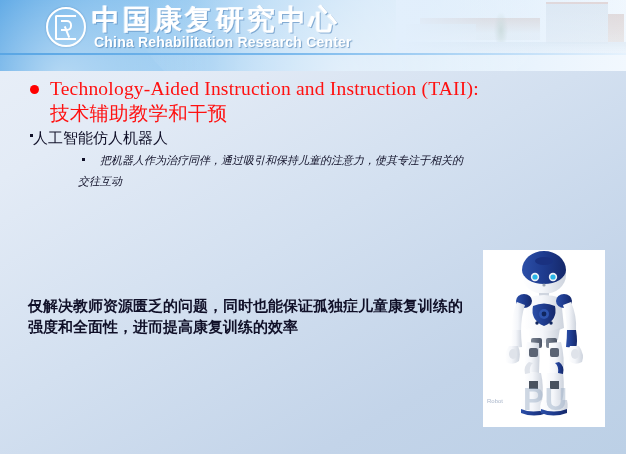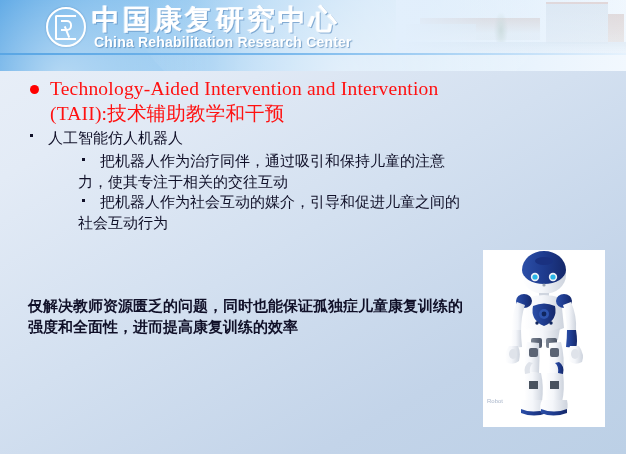--- a/index.html
+++ b/index.html
@@ -189,30 +189,31 @@
     font-size: 15px;
     line-height: 20px;
     color: #101028;
   }
   .lvl2 .b {
     position: absolute;
     left: 2px; top: 6px;
     width: 3px; height: 3px;
     background: #101028;
   }
-  .lvl2 .t { margin-left: 20px; }
+  .lvl2 .t { margin-left: 5px; }
 
   .lvl3 {
     position: absolute;
     left: 78px;
     width: 385px;
     font-family: "DejaVu Serif", "Liberation Serif", serif;
-    font-size: 15px;
+    font-size: 11px;
     line-height: 20.5px;
     color: #101028;
+    font-style: italic;
   }
   .lvl3 .b {
     position: absolute;
     left: 4px; top: 7px;
     width: 3px; height: 3px;
     background: #101028;
   }
   .lvl3 .t { margin-left: 22px; }
 
   .dashitem {
@@ -287,37 +288,33 @@
 
     <div class="logo-cn">中国康复研究中心</div>
     <div class="logo-en">China Rehabilitation Research Center</div>
     <div class="header-rule"></div>
   </div>
 
   <div class="content">
 
     <div class="title-block">
       <div class="title-bullet"></div>
-      <div class="title-text">Technology-Aided Intervention and Intervention (TAII):技术辅助教学和干预</div>
+      <div class="title-text">Technology-Aided Instruction and Instruction (TAII):技术辅助教学和干预</div>
     </div>
 
     <div class="lvl2" style="top:73px;">
       <span class="b"></span>
       <span class="t">人工智能仿人机器人</span>
     </div>
 
     <div class="lvl3" style="top:96px;">
       <span class="b"></span>
       <span class="t">把机器人作为治疗同伴，通过吸引和保持儿童的注意力，使其专注于相关的交往互动</span>
     </div>
 
-    <div class="lvl3" style="top:137px;">
-      <span class="b"></span>
-      <span class="t">把机器人作为社会互动的媒介，引导和促进儿童之间的社会互动行为</span>
-    </div>
 
 
     <div class="dashitem" style="top:241px;">
       <span class="b"></span>
       <span class="t">仅解决教师资源匮乏的问题，同时也能保证孤独症儿童康复训练的强度和全面性，进而提高康复训练的效率</span>
     </div>
   </div>
 
   <div class="robot-frame">
     <svg class="robot" viewBox="0 0 122 177">
@@ -385,16 +382,17 @@
       <rect x="67" y="98" width="9" height="9" rx="2" fill="#5b6474"></rect>
       <path d="M80 122 q2 18 -1 30 l-16 0 q-2 -16 1 -29 z" fill="url(#wh)"></path>
       <rect x="67" y="131" width="9" height="8" fill="#49525f"></rect>
       <path d="M84 150 q2 9 -2 12 l-24 0 q-2 -6 1 -12 z" fill="url(#wh)"></path>
       <path d="M58 159 q13 5 26 0 l0 4 q-14 5 -26 0 z" fill="url(#bl)"></path>
 
       <path d="M76 112 q6 4 4 12 l-5 -1 q1 -7 -3 -10 z" fill="url(#bl)"></path>
       <path d="M46 112 q-6 4 -4 12 l5 -1 q-1 -7 3 -10 z" fill="#dfe3ea"></path>
     </svg>
 
+    <div class="watermark">PU</div>
     <div class="wm-small">Robot</div>
   </div>
 
 </div>
 
 </body></html>

